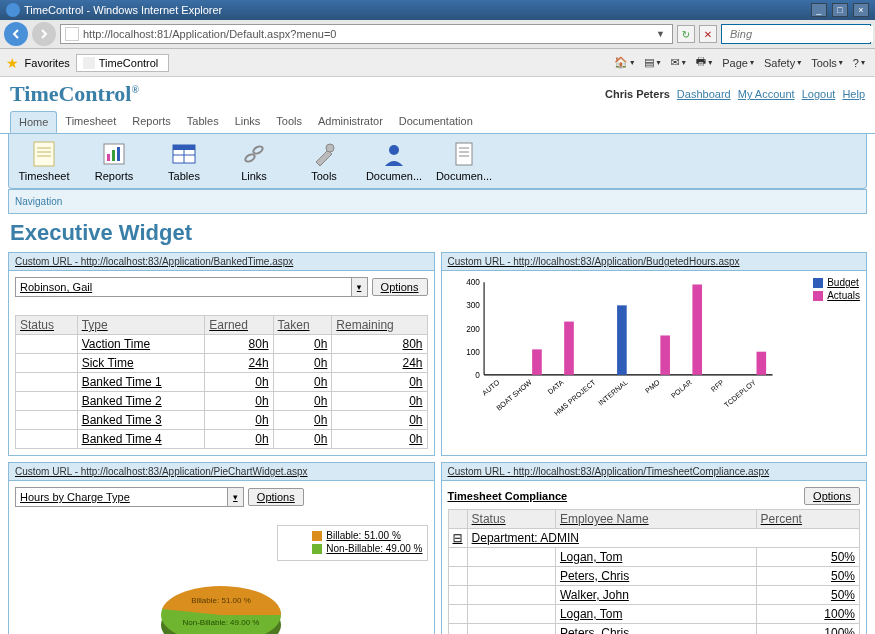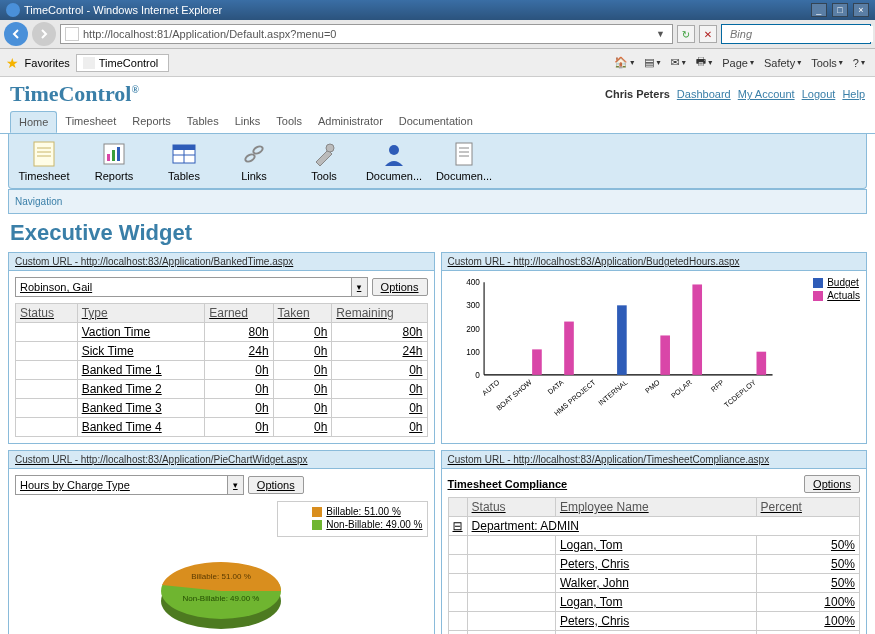--- a/index.html
+++ b/index.html
@@ -38,21 +38,21 @@
 .menu-tab.active { border: 1px solid #8abbda; border-bottom: 1px solid #d6e9f5; background: #d6e9f5; border-radius: 3px 3px 0 0; }
 .ribbon { background: #d6e9f5; border: 1px solid #8abbda; margin: 0 8px; border-top: none; padding: 6px 10px; display: flex; gap: 20px; border-radius: 0 0 4px 4px; }
 .ribbon-item { display: flex; flex-direction: column; align-items: center; width: 50px; cursor: pointer; }
 .ribbon-icon { width: 28px; height: 28px; margin-bottom: 2px; }
 .nav-label { background: #e8f2f9; border: 1px solid #8abbda; margin: 0 8px; padding: 6px 6px; font-size: 10px; color: #3a7fa8; }
 .page-title { color: #3a7fa8; font-size: 22px; font-weight: bold; padding: 6px 10px; }
 .dashboard { display: flex; flex-wrap: wrap; padding: 0 8px; gap: 6px; }
 .widget { flex: 1 1 calc(50% - 6px); border: 1px solid #8abbda; background: #fff; display: flex; flex-direction: column; text-decoration: underline; }
 .widget-header { background: #d6e9f5; border-bottom: 1px solid #8abbda; padding: 3px 6px; font-size: 10px; color: #333; }
 .widget-body { padding: 6px; position: relative; flex: 1; }
-.opt-bar { display: flex; gap: 4px; margin-bottom: 6px; align-items: center; }
+.opt-bar { display: flex; gap: 4px; margin-bottom: 18px; align-items: center; }
 .combo { flex: 1; display: flex; border: 1px solid #999; height: 20px; }
 .combo input { border: none; flex: 1; padding: 0 4px; font-size: 11px; }
 .combo .cbtn { width: 16px; border-left: 1px solid #999; background: #eee; text-align: center; cursor: pointer; font-size: 9px; line-height: 18px; }
 .btn { border: 1px solid #999; background: #f0f0f0; padding: 2px 8px; cursor: pointer; font-size: 11px; border-radius: 2px; }
 table.grid { width: 100%; border-collapse: collapse; font-size: 12px; }
 table.grid th, table.grid td { border: 1px solid #ccc; padding: 2px 4px; text-align: left; }
 table.grid th { background: #eee; font-weight: normal; color: #555; }
 table.grid td.num { text-align: right; }
 .status-dot { width: 10px; height: 10px; border-radius: 50%; margin: auto; }
 .status-green { background: #2a8f2a; }

